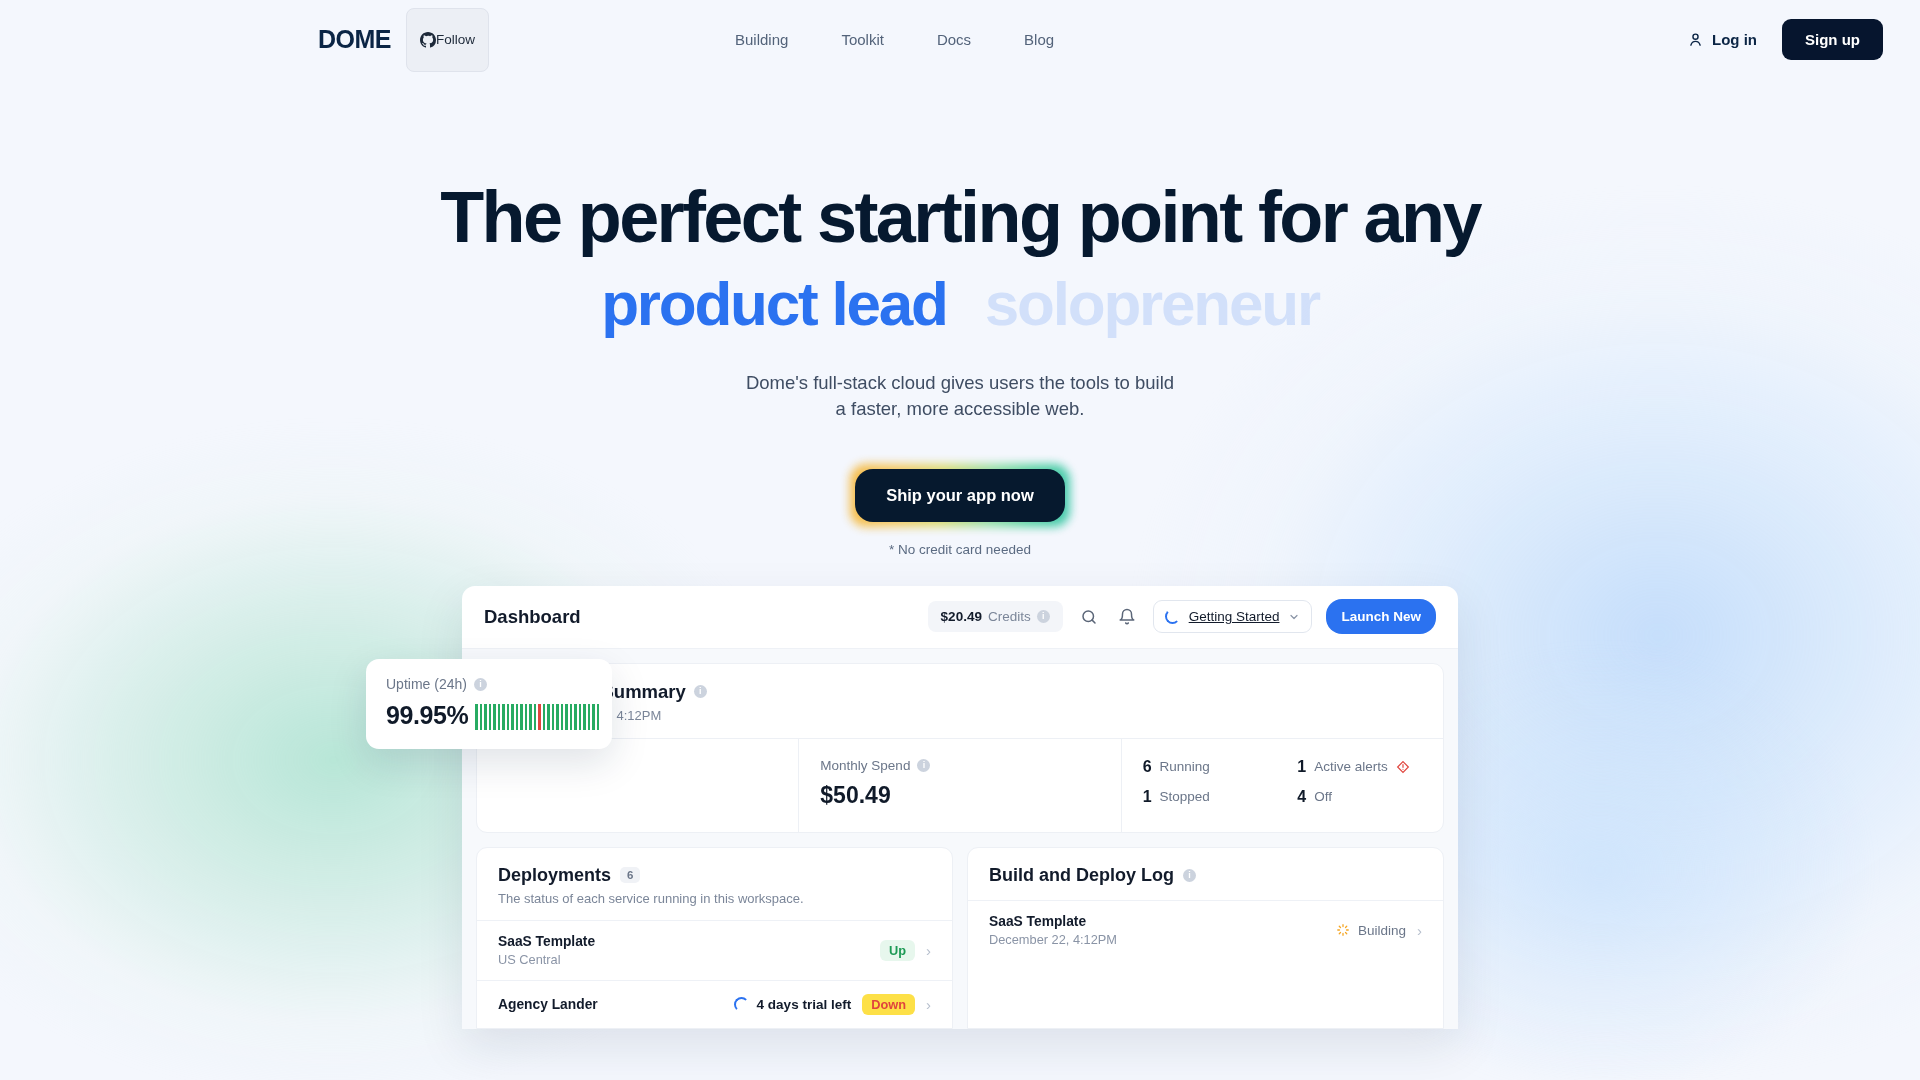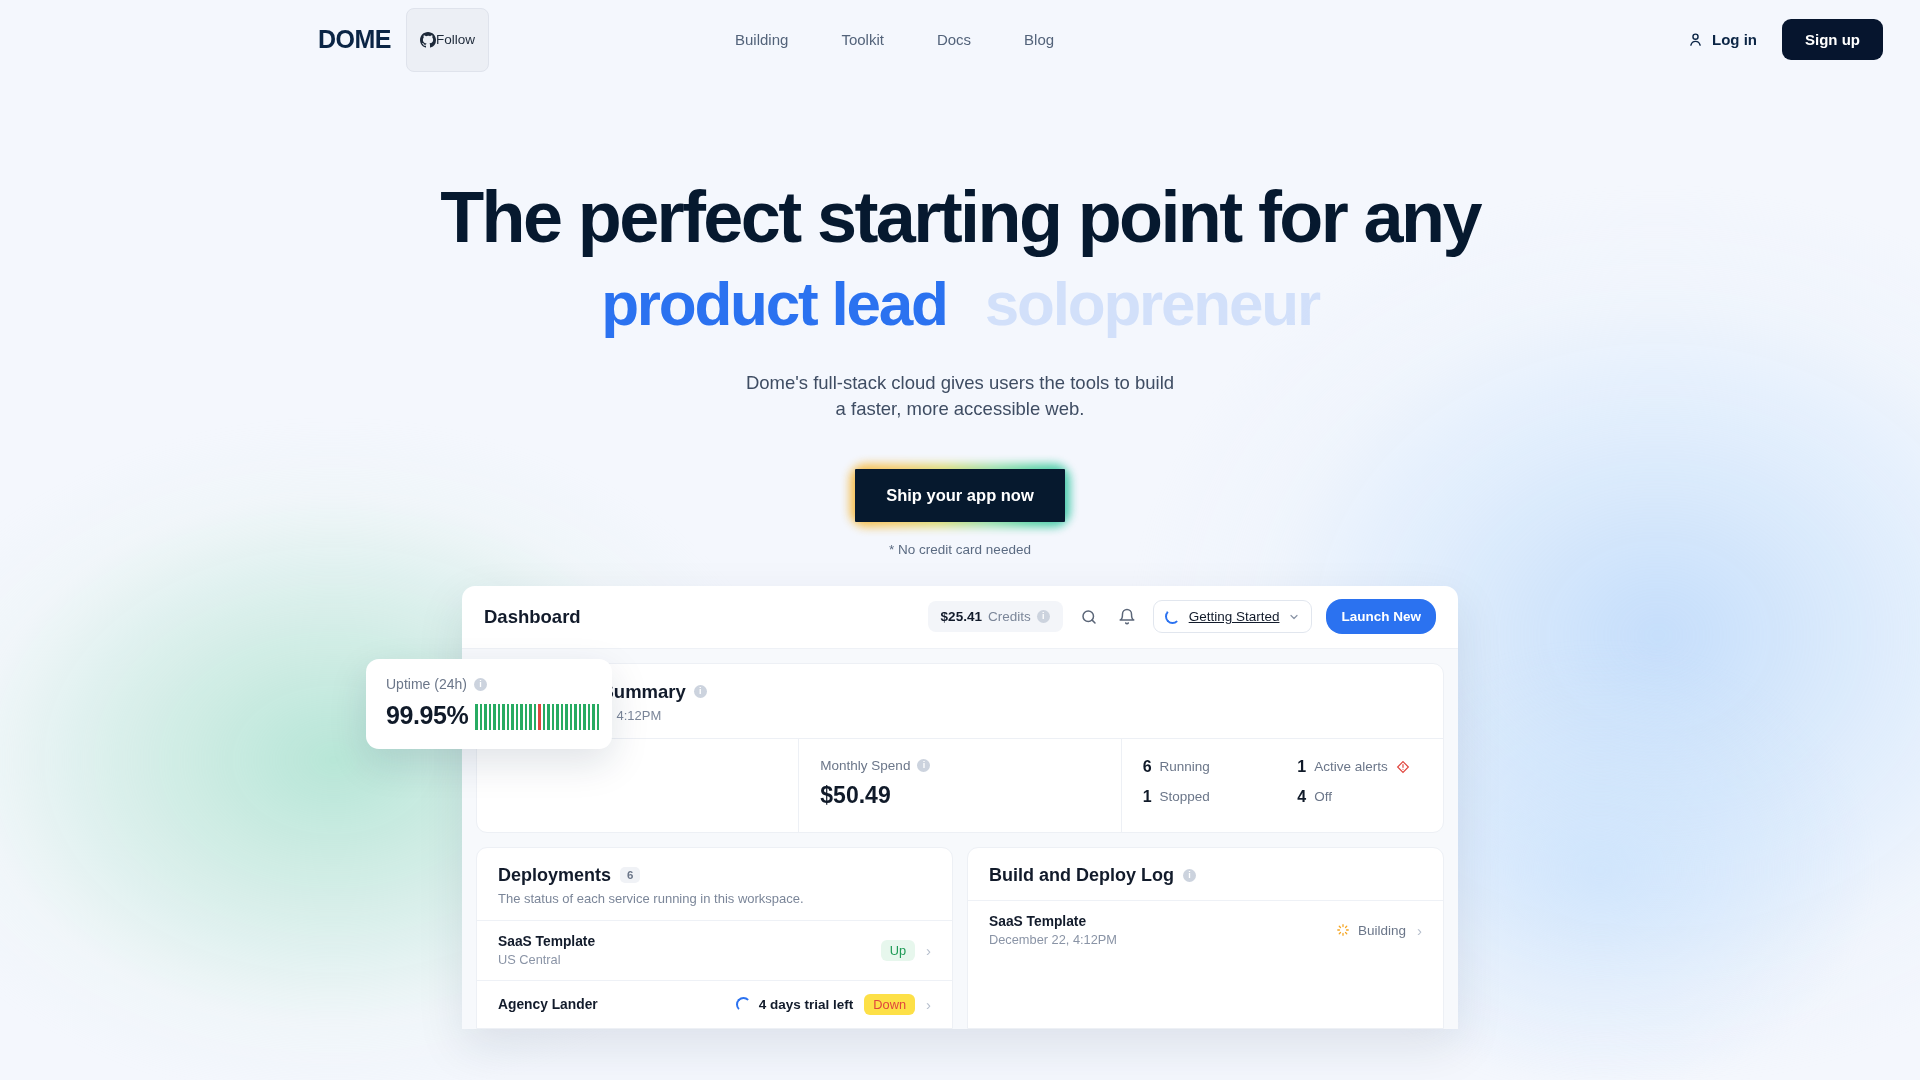--- a/index.html
+++ b/index.html
@@ -85,21 +85,21 @@
   .cta-wrap { margin-top:41px; display:flex; justify-content:center; }
   .cta-outer { position:relative; padding:5px; border-radius:16px; }
   .cta-outer::before {
     content:""; position:absolute; inset:0; border-radius:16px;
     background:linear-gradient(96deg,#f5b73d 0%,#f3c65a 22%,#d8d96a 42%,#8ddc9e 64%,#4fcf9e 82%,#39c6a8 100%);
     filter:blur(5px); opacity:.95;
   }
   .cta {
     position:relative; display:block;
     background:#06192e; color:#fff; font-size:16.5px; font-weight:700;
-    border:none; border-radius:1px; padding:17px 31px; cursor:pointer;
+    border:none; border-radius:18px; padding:17px 31px; cursor:pointer;
   }
   .note { margin-top:15px; font-size:13.5px; color:#5b6b82; }
 
   
   .dash {
     position:relative; z-index:4; width:996px; margin:29px auto 0;
     background:#fff; border-radius:13px 13px 0 0;
     box-shadow:0 18px 48px rgba(16,38,73,.10);
     overflow:hidden;
   }
@@ -172,21 +172,21 @@
   }
   .row-main .n { font-size:13.8px; font-weight:600; color:#121b2b; }
   .row-main .s { margin-top:3px; font-size:12.8px; color:#8a94a6; }
   .row-right { margin-left:auto; display:flex; align-items:center; gap:11px; }
   .trial { display:flex; align-items:center; gap:8px; }
   .trial .sp {
     width:15px; height:15px; border-radius:50%;
     border:2px solid #2b72f0; border-right-color:transparent; border-bottom-color:transparent;
   }
   .trial .t { font-size:13.5px; font-weight:600; color:#121b2b; }
-  .pill { font-size:12.8px; font-weight:400; border-radius:6px; padding:3px 9px; }
+  .pill { font-size:12.8px; font-weight:700; border-radius:6px; padding:3px 9px; }
   .pill.up { background:#e7f7ed; color:#1d9a55; }
   .pill.down { background:#fde047; color:#e0443d; }
   .chev { color:#b6bfcd; font-size:15px; }
   .build-state { display:flex; align-items:center; gap:8px; font-size:13.5px; color:#6b7689; }
   .sun { width:14px; height:14px; flex:none; }
 
   
   .uptime-card {
     position:absolute; left:366px; top:659px; z-index:6;
     width:246px; background:#fff; border-radius:13px;
@@ -260,21 +260,21 @@
     </div>
   </div>
   <div class="note">* No credit card needed</div>
 </div>
 
 <div class="dash">
   <div class="dash-top">
     <div class="dash-title">Dashboard</div>
     <div class="dash-tools">
       <div class="credits">
-        <span class="amt">$25.41</span>
+        <span class="amt">$20.49</span>
         <span class="cl">Credits</span>
         <span class="info-dot">i</span>
       </div>
       <div class="icon-btn">
         <svg width="18" height="18" viewBox="0 0 24 24" fill="none" stroke="#5b6678" stroke-width="2" stroke-linecap="round">
           <circle cx="11" cy="11" r="7"></circle>
             <path d="M20 20l-3.8-3.8"></path>
         </svg>
       </div>
       <div class="icon-btn">

